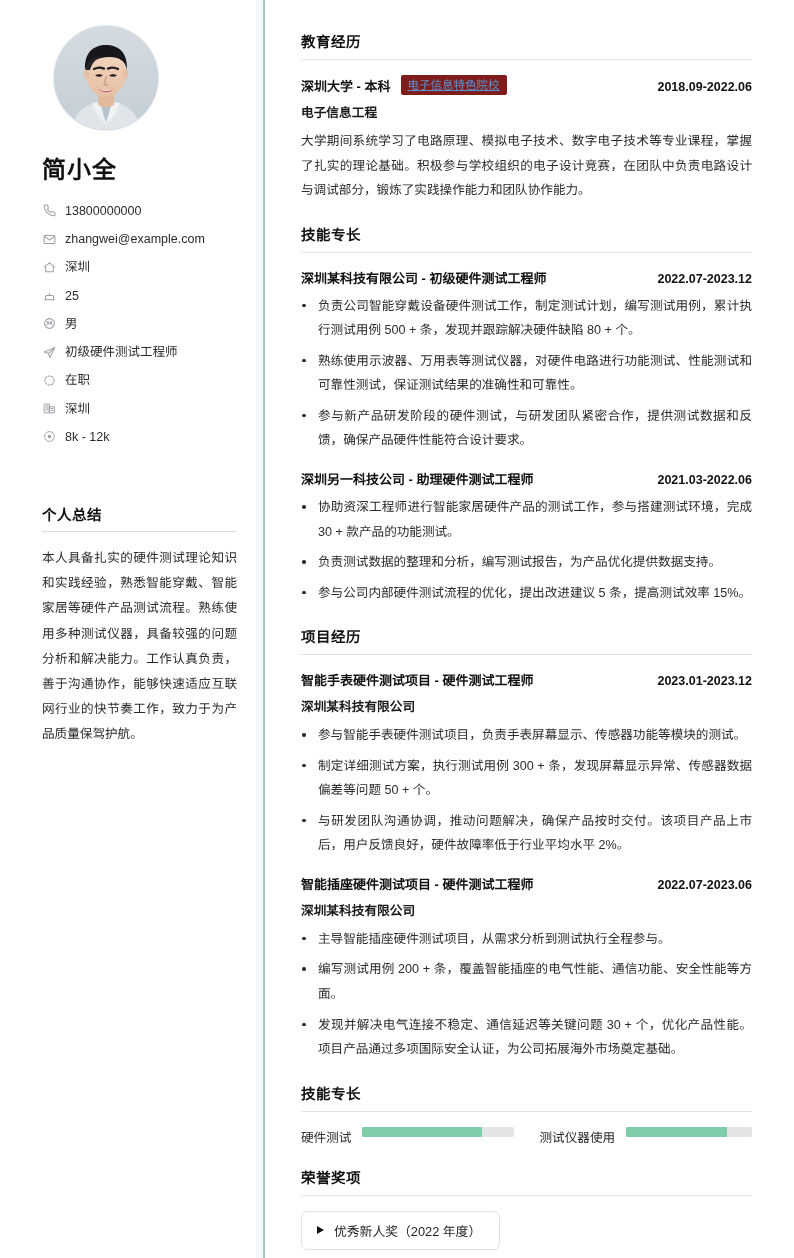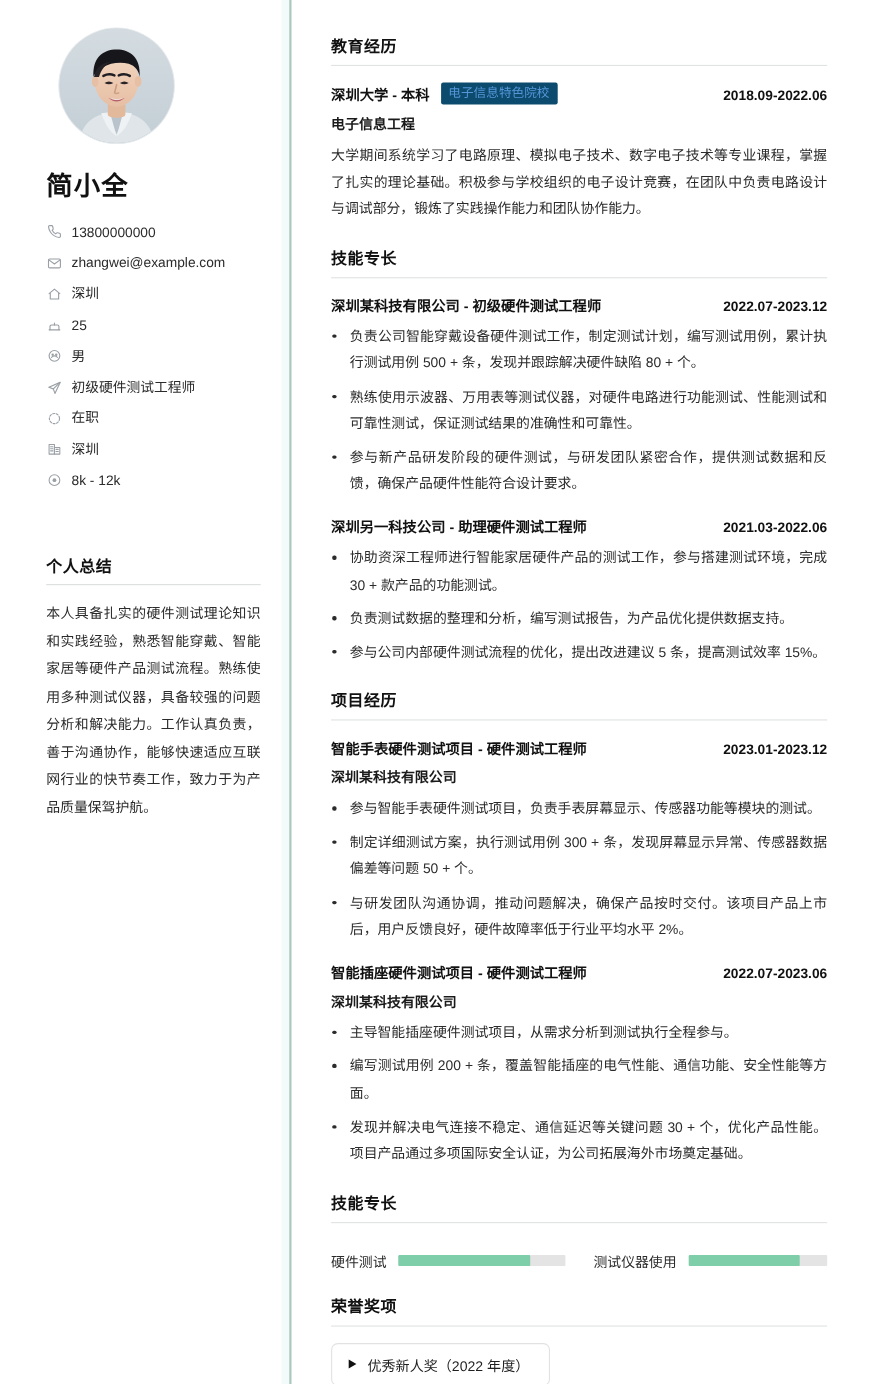--- a/index.html
+++ b/index.html
@@ -151,25 +151,26 @@
   }
   .entry-title {
     font-size: 13px;
     font-weight: 700;
     color: #111;
     white-space: nowrap;
   }
   .entry-tag {
     font-size: 11.5px;
     color: #5596d8;
-    background: #0c4a6e;
+    background: #7f1d1d;
     padding: 2px 7px;
     border-radius: 2px;
     white-space: nowrap;
     line-height: 1.4;
+    text-decoration: underline;
   }
   .entry-date {
     font-size: 12.5px;
     font-weight: 700;
     color: #111;
     white-space: nowrap;
     flex: 0 0 auto;
   }
   .entry-sub {
     font-size: 12.7px;
@@ -207,24 +208,23 @@
   }
 
   
   .skills-grid {
     display: flex;
     flex-wrap: wrap;
     gap: 12px 26px;
   }
   .skill-row {
     display: flex;
-    align-items: center;
+    align-items: flex-start;
     gap: 11px;
     width: calc(50% - 13px);
-    margin-top: 10px;
   }
   .skill-label {
     font-size: 12.6px;
     color: #2b2b2b;
     white-space: nowrap;
     flex: 0 0 auto;
   }
   .skill-track {
     position: relative;
     flex: 1 1 auto;

